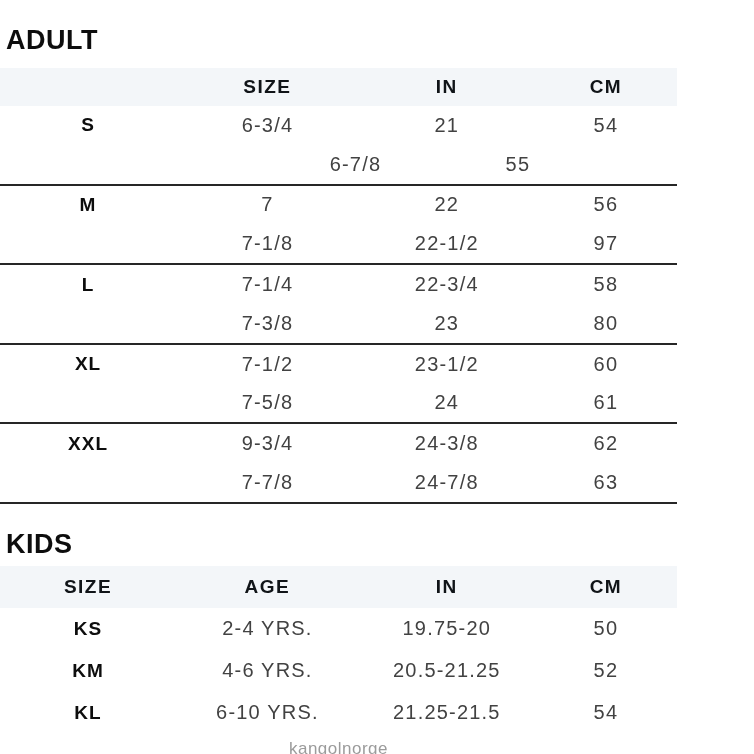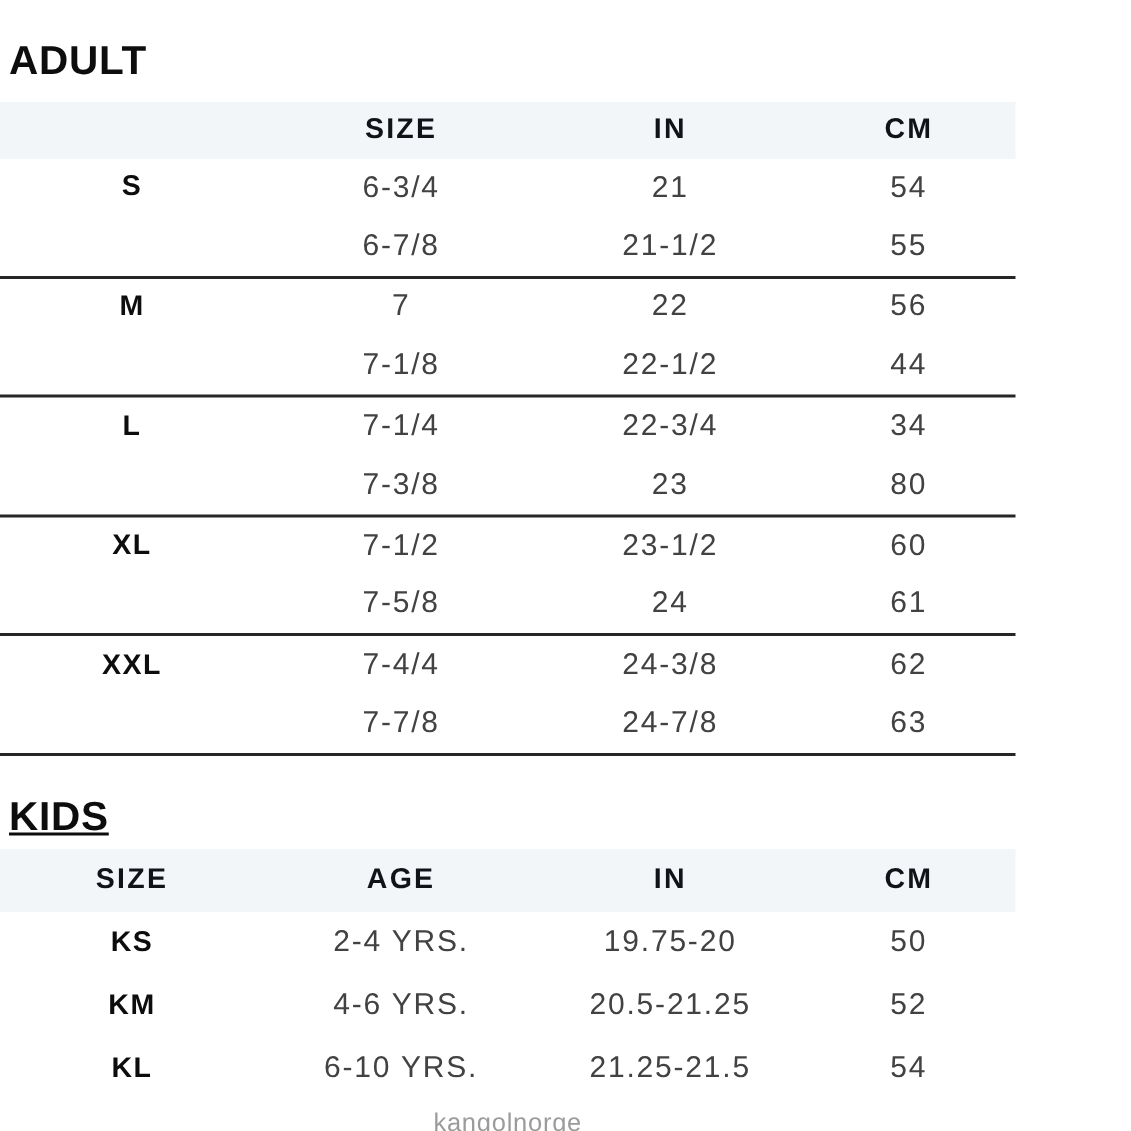--- a/index.html
+++ b/index.html
@@ -15,21 +15,21 @@
   .section-title {
     margin: 0 0 0 6px;
     padding-top: 27px;
     font-size: 27px;
     line-height: 27px;
     font-weight: bold;
     letter-spacing: 0.5px;
     color: #0d0d0d;
   }
   .section-title.adult { padding-top: 27px; margin-bottom: 14px; }
-  .section-title.kids  { margin-bottom: 8px; text-decoration: underline;  }
+  .section-title.kids  { margin-bottom: 8px;  }
 
   .trow {
     display: flex;
     align-items: center;
     height: 38.8px;
     justify-content: center;
   }
   .kids-table .trow { height: 42px; }
 
   .head-band {
@@ -94,46 +94,45 @@
     <div class="tgroup">
       <div class="trow">
         <div class="cell c1 label">S</div>
         <div class="cell c2 val">6-3/4</div>
         <div class="cell c3 val">21</div>
         <div class="cell c4 val">54</div>
       </div>
       <div class="trow">
         <div class="cell c1 label"></div>
         <div class="cell c2 val">6-7/8</div>
-        <div class="cell c3 val">21-1/2</div>
         <div class="cell c4 val">55</div>
       </div>
     </div>
 
     <div class="tgroup">
       <div class="trow">
         <div class="cell c1 label">M</div>
         <div class="cell c2 val">7</div>
         <div class="cell c3 val">22</div>
         <div class="cell c4 val">56</div>
       </div>
       <div class="trow">
         <div class="cell c1 label"></div>
         <div class="cell c2 val">7-1/8</div>
         <div class="cell c3 val">22-1/2</div>
-        <div class="cell c4 val">44</div>
+        <div class="cell c4 val">97</div>
       </div>
     </div>
 
     <div class="tgroup">
       <div class="trow">
         <div class="cell c1 label">L</div>
         <div class="cell c2 val">7-1/4</div>
         <div class="cell c3 val">22-3/4</div>
-        <div class="cell c4 val">34</div>
+        <div class="cell c4 val">58</div>
       </div>
       <div class="trow">
         <div class="cell c1 label"></div>
         <div class="cell c2 val">7-3/8</div>
         <div class="cell c3 val">23</div>
         <div class="cell c4 val">80</div>
       </div>
     </div>
 
     <div class="tgroup">
@@ -147,21 +146,21 @@
         <div class="cell c1 label"></div>
         <div class="cell c2 val">7-5/8</div>
         <div class="cell c3 val">24</div>
         <div class="cell c4 val">61</div>
       </div>
     </div>
 
     <div class="tgroup">
       <div class="trow">
         <div class="cell c1 label">XXL</div>
-        <div class="cell c2 val">7-4/4</div>
+        <div class="cell c2 val">9-3/4</div>
         <div class="cell c3 val">24-3/8</div>
         <div class="cell c4 val">62</div>
       </div>
       <div class="trow">
         <div class="cell c1 label"></div>
         <div class="cell c2 val">7-7/8</div>
         <div class="cell c3 val">24-7/8</div>
         <div class="cell c4 val">63</div>
       </div>
     </div>

